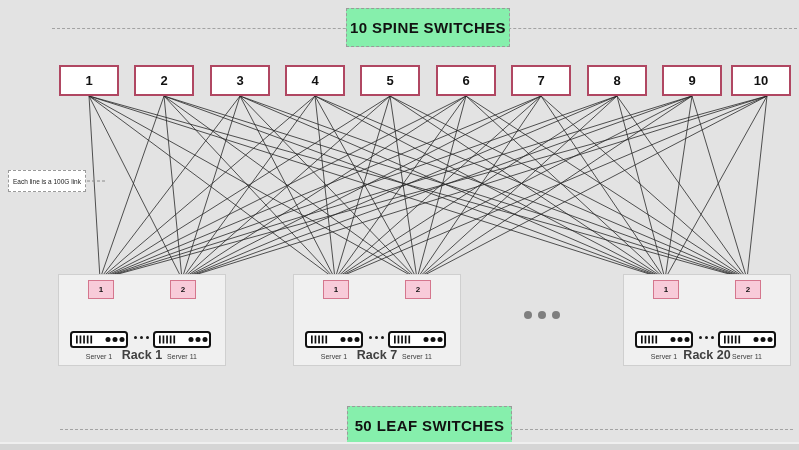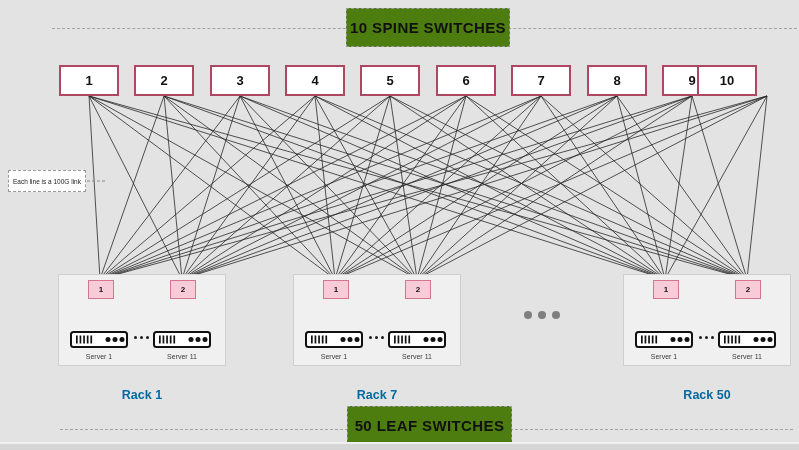--- a/index.html
+++ b/index.html
@@ -8,21 +8,21 @@
 
   
   .rule{position:absolute; height:0; border-top:1px dashed #a3a3a3; z-index:1;}
   .rule-top{left:52px; right:2px; top:28px;}
   .rule-bottom{left:60px; right:6px; top:429px;}
 
   
   #link-layer{position:absolute; left:0; top:0; z-index:2;}
 
   
-  .banner{position:absolute; z-index:3; background:#4d7c0f; border:1px dashed #9a9a9a;
+  .banner{position:absolute; z-index:3; background:#86efac; border:1px dashed #9a9a9a;
           display:flex; align-items:center; justify-content:center;
           font-weight:700; font-size:15px; letter-spacing:.4px; color:#111;}
   .banner-top{left:346px; top:8px; width:162px; height:37px;}
   .banner-bottom{left:347px; top:406px; width:163px; height:37px;}
 
   
   .spine{position:absolute; top:65px; width:60px; height:31px; z-index:3;
          background:#ffffff; border:2px solid #b04762;
          display:flex; align-items:center; justify-content:center;
          font-weight:700; font-size:13px; color:#111; box-sizing:border-box;}
@@ -40,22 +40,22 @@
         background:#f8cbd9; border:1.5px solid #d4768d; box-sizing:border-box;
         display:flex; align-items:center; justify-content:center;
         font-weight:700; font-size:8px; color:#111;}
   .leaf-1{left:29px;} .leaf-2{left:111px;}
   .server{position:absolute; top:56px; width:58px; height:17px;}
   .server-1{left:11px;} .server-11{left:94px;}
   .server-dots{position:absolute; top:61px; left:72px; width:20px; display:flex; gap:3px; justify-content:center;}
   .server-dots i{width:3px; height:3px; border-radius:50%; background:#1a1a1a;}
   .server-label{position:absolute; top:78px; width:58px; text-align:center; font-size:7px; color:#3b3b3b;}
   .server-label.l1{left:11px;} .server-label.l11{left:94px;}
-  .rack-label{position:absolute; top:388px; width:168px; z-index:3; text-align:center;
-              font-weight:700; font-size:12.5px; color:#0369a1;}
+  .rack-label{position:absolute; top:348px; width:168px; z-index:3; text-align:center;
+              font-weight:700; font-size:12.5px; color:#404040;}
 
   
   .rack-ellipsis{position:absolute; left:524px; top:311px; z-index:3; display:flex; gap:6px;}
   .rack-ellipsis i{width:8px; height:8px; border-radius:50%; background:#7f7f7f;}
 
   
   .bottom-strip{position:absolute; left:0; right:0; top:442px; height:8px; z-index:4;
                 background:#d5d5d5; border-top:2px solid #efefef;}
 </style>
 </head>
@@ -148,21 +148,21 @@
 
   <div class="spine" style="left:59px">1</div>
   <div class="spine" style="left:134px">2</div>
   <div class="spine" style="left:210px">3</div>
   <div class="spine" style="left:285px">4</div>
   <div class="spine" style="left:360px">5</div>
   <div class="spine" style="left:436px">6</div>
   <div class="spine" style="left:511px">7</div>
   <div class="spine" style="left:587px">8</div>
   <div class="spine" style="left:662px">9</div>
-  <div class="spine" style="left:697px">10</div>
+  <div class="spine" style="left:731px">10</div>
 
   <div class="note">
     <span>Each line is a 100G link</span>
   </div>
 
   <div class="rack" style="left:58px">
     <div class="leaf leaf-1">1</div>
     <div class="leaf leaf-2">2</div>
     <div class="server server-1">
       <svg width="58" height="17" viewBox="0 0 58 17">
@@ -287,20 +287,20 @@
             <rect x="20.4" y="4.5" width="1.7" height="8"></rect>
             <circle cx="38" cy="8.5" r="2.5"></circle>
             <circle cx="45" cy="8.5" r="2.5"></circle>
             <circle cx="52" cy="8.5" r="2.5"></circle>
           </g>
         </svg>
     </div>
     <div class="server-label l1">Server 1</div>
     <div class="server-label l11">Server 11</div>
   </div>
-  <div class="rack-label" style="left:623px">Rack 50</div>
+  <div class="rack-label" style="left:623px">Rack 20</div>
 
   <div class="banner banner-bottom">
     <span>50 LEAF SWITCHES</span>
   </div>
 
   <div class="bottom-strip"></div>
 </div>
 
 </body></html>

